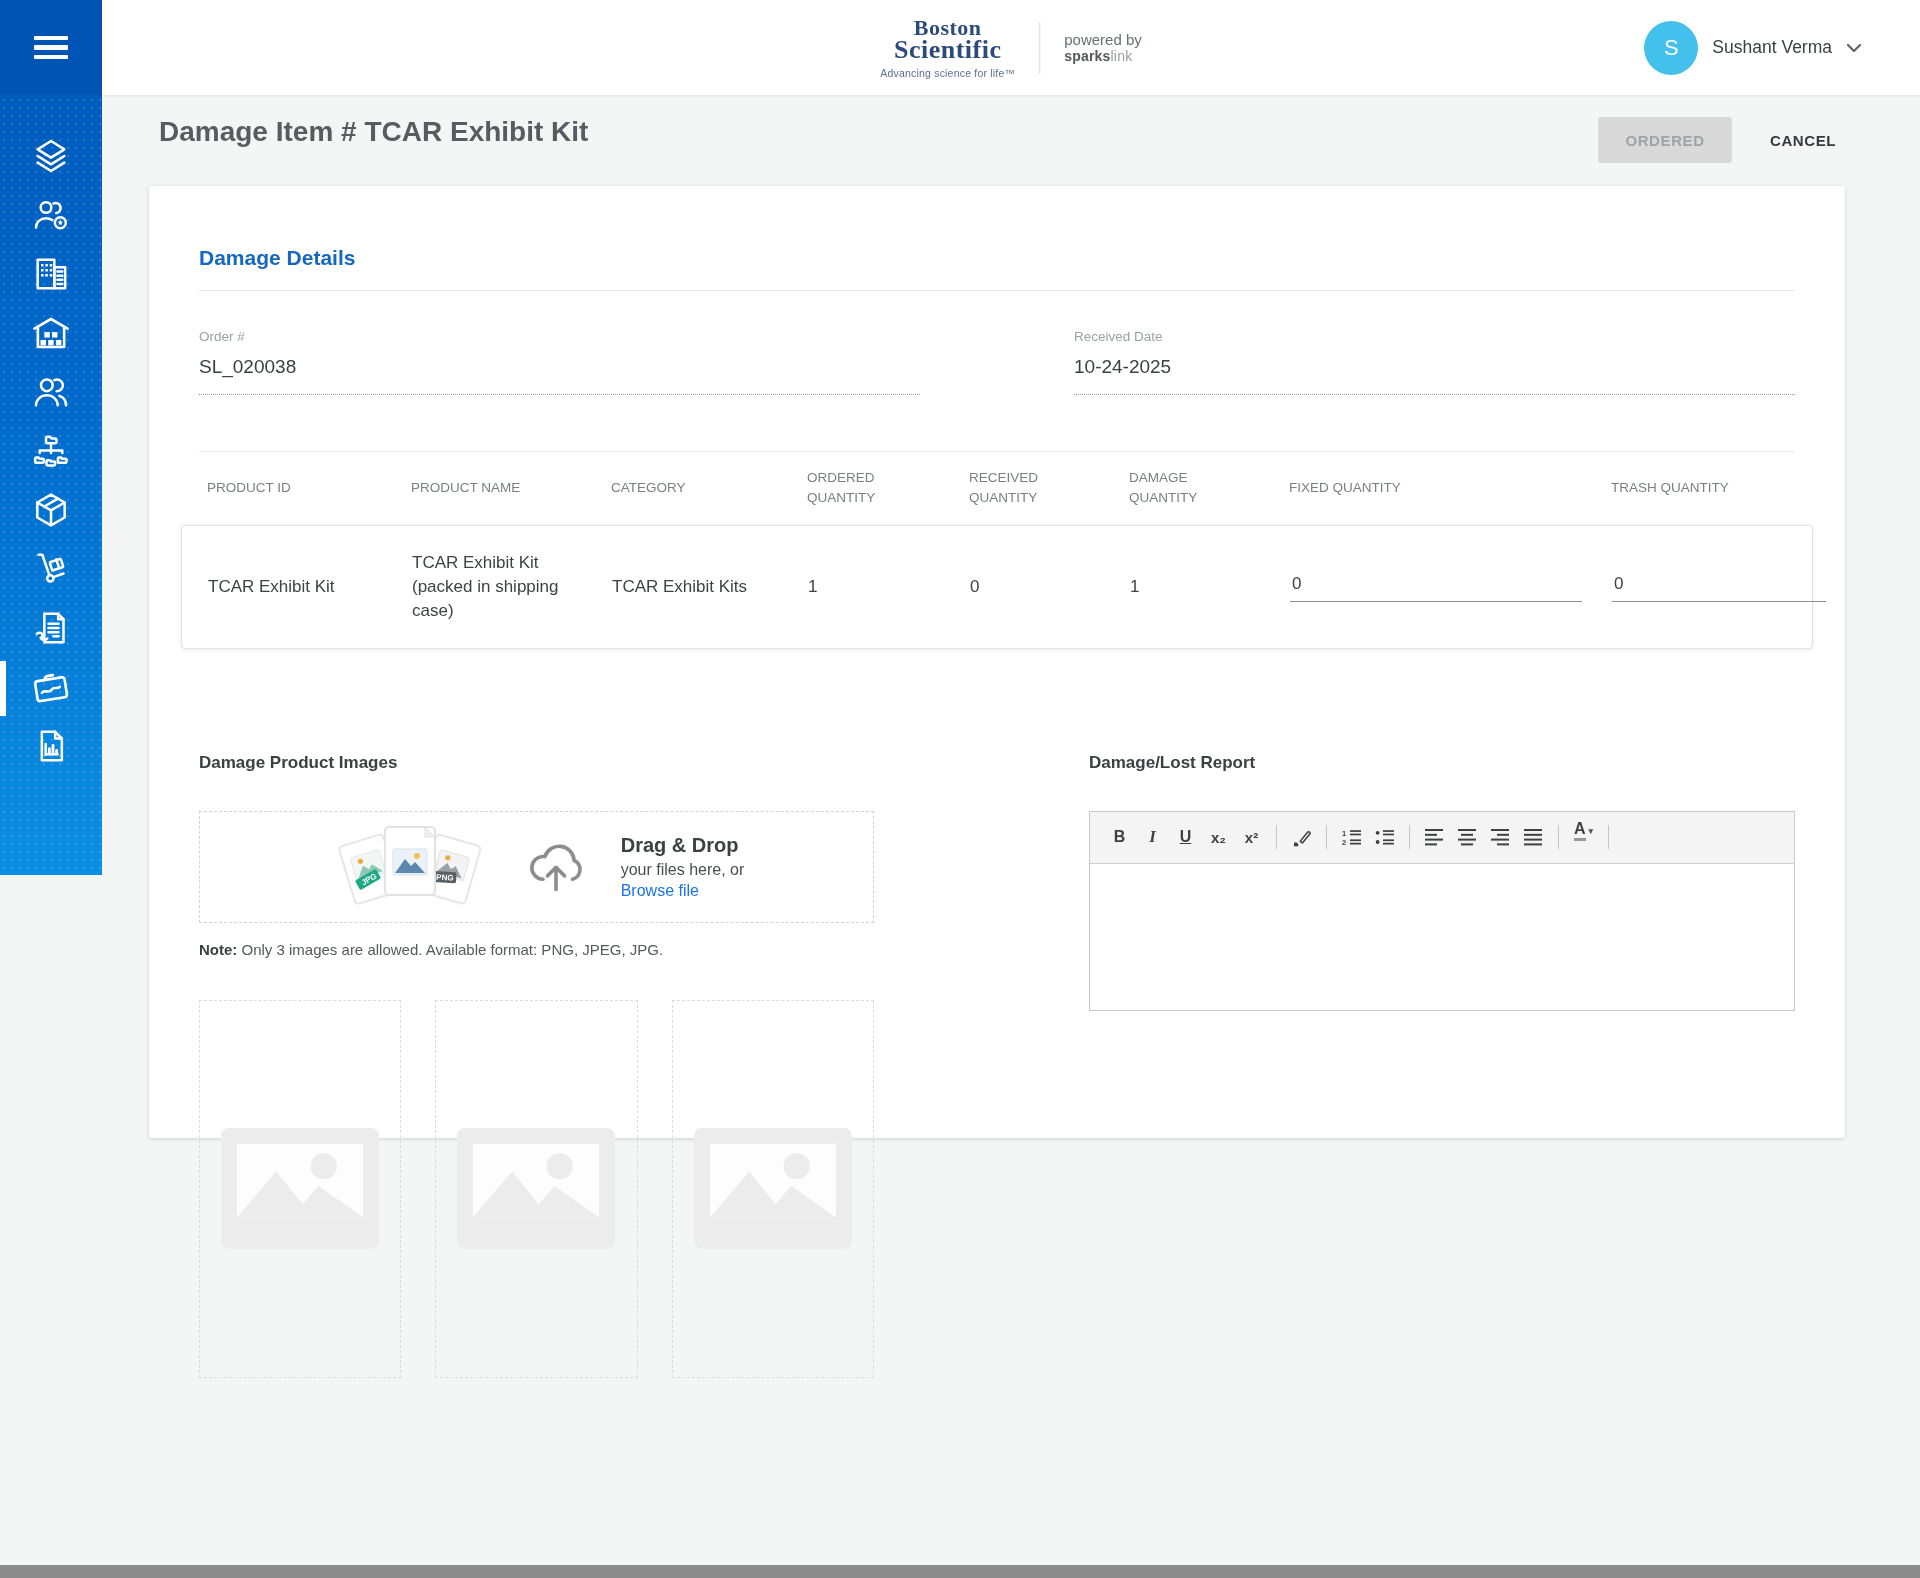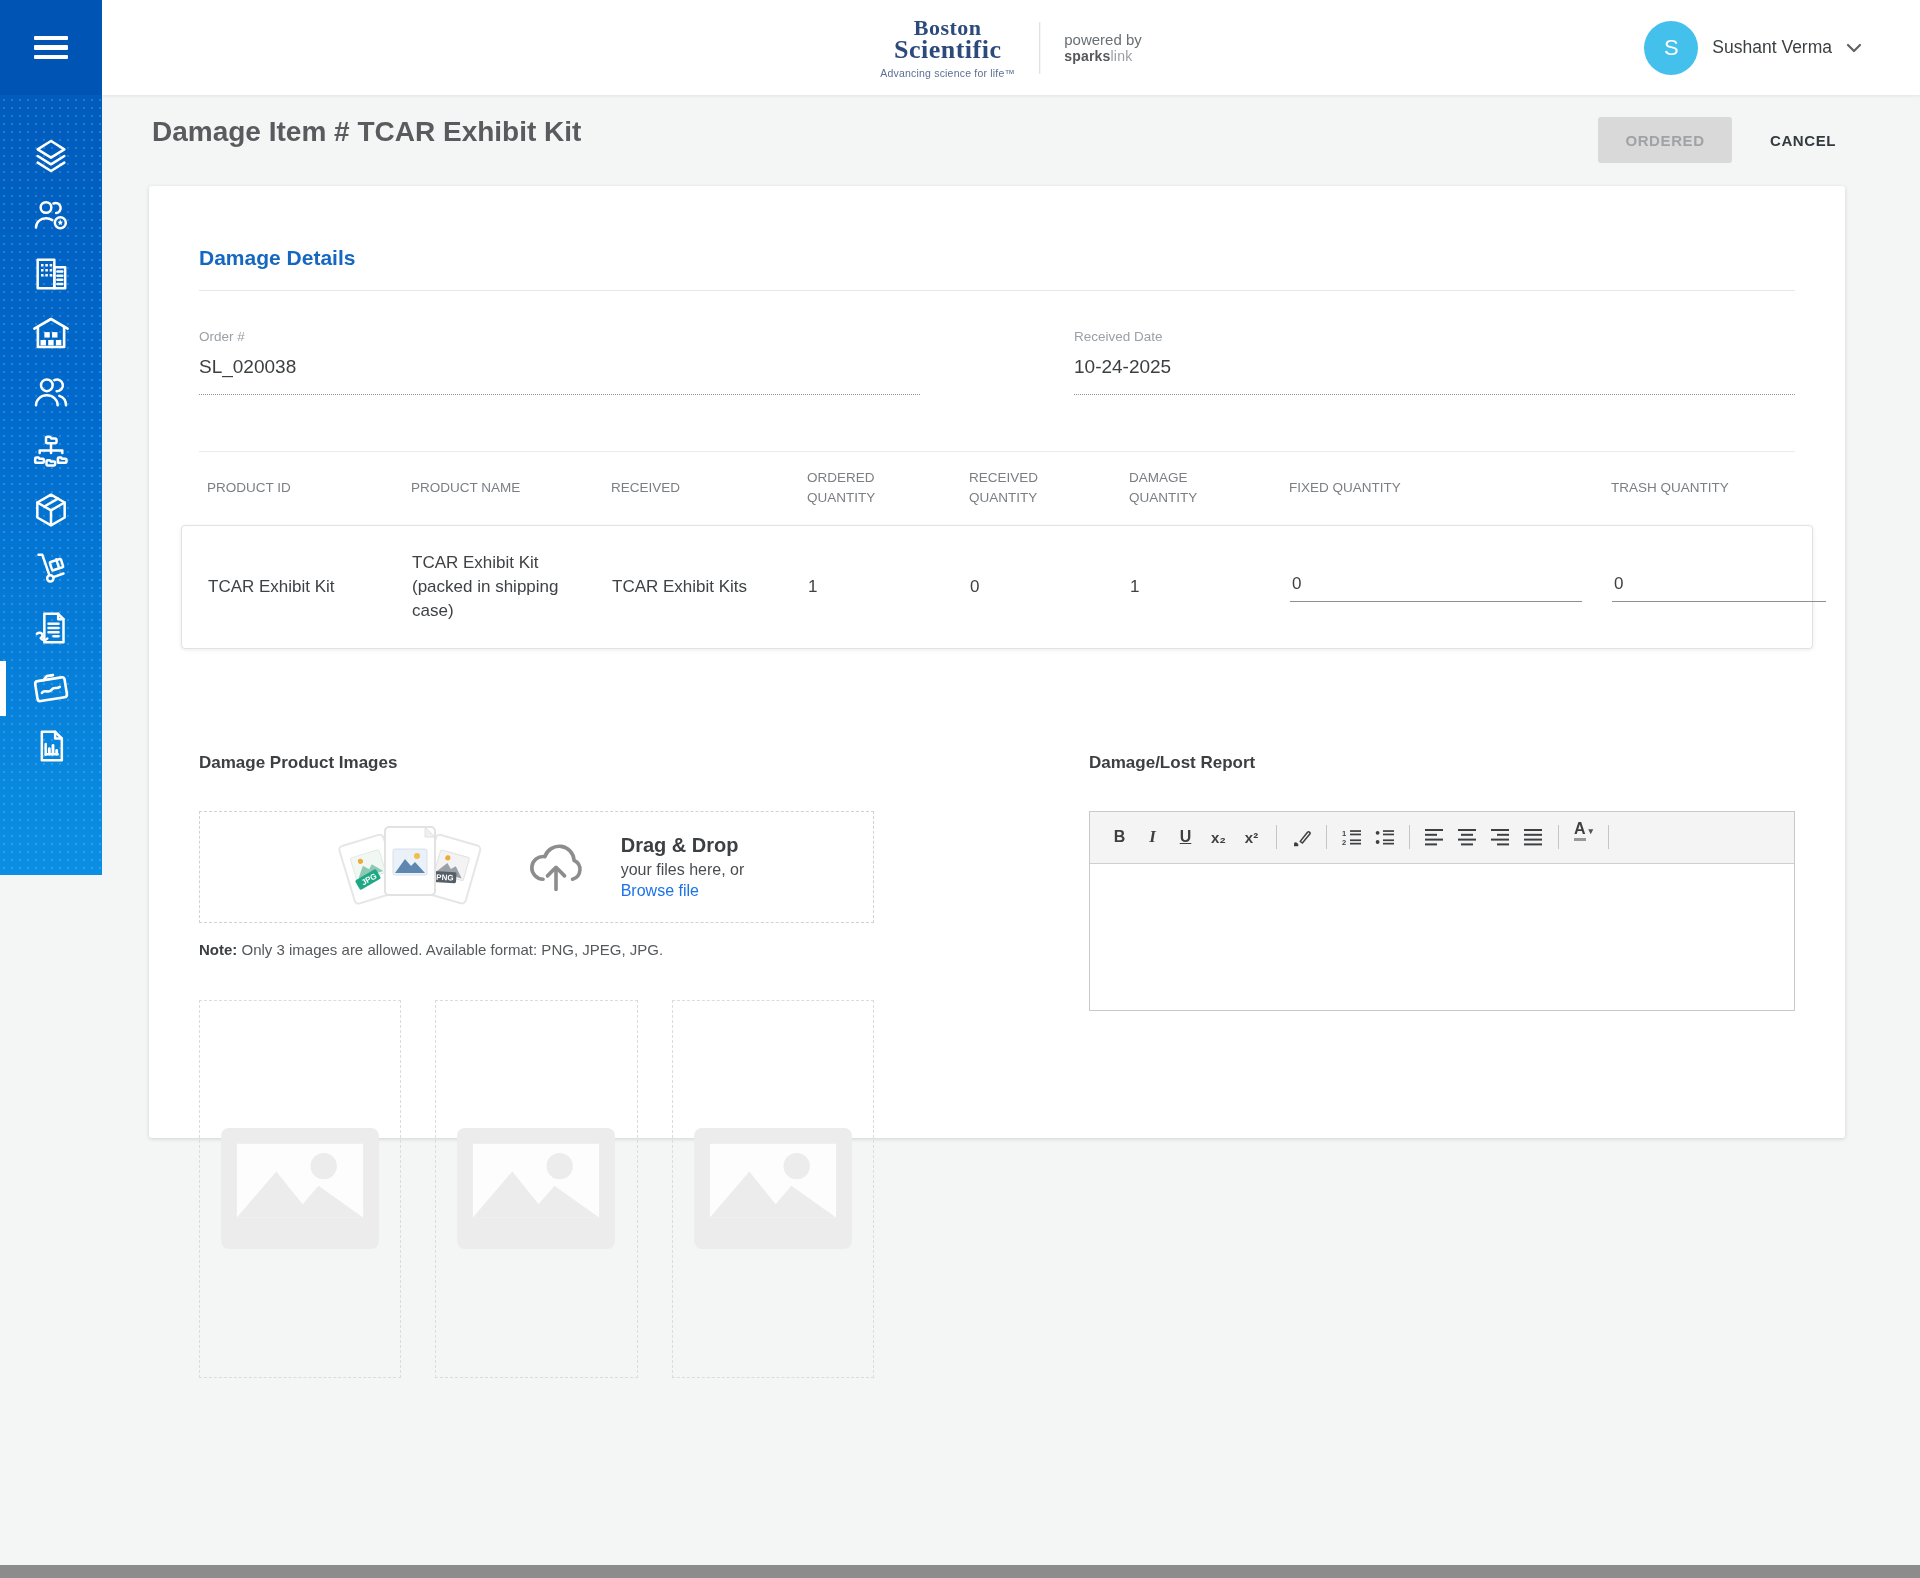--- a/index.html
+++ b/index.html
@@ -63,21 +63,21 @@
   }
   .avatar {
     width:54px; height:54px; border-radius:50%; background:#44c0ed;
     color:#fff; font-size:22px; display:flex; align-items:center; justify-content:center;
   }
   .user-name { font-size:17.5px; color:#3c4043; }
   .user-chevron svg { stroke:#5f6368; fill:none; stroke-width:2.2; stroke-linecap:round; stroke-linejoin:round; }
 
   
   .page-title {
-    position:absolute; left:152px; top:116px; font-size:28px; font-weight:600; color:#595c5f;
+    position:absolute; left:159px; top:116px; font-size:28px; font-weight:600; color:#595c5f;
   }
   .btn-submit {
     position:absolute; left:1598px; top:117px; width:134px; height:46px;
     background:#d9d9d9; border:none; border-radius:3px;
     color:#9fa3a6; font-size:15px; font-weight:600; letter-spacing:0.6px;
     font-family:inherit; cursor:default;
   }
   .btn-cancel {
     position:absolute; left:1762px; top:117px; height:46px; padding:0 8px;
     background:transparent; border:none;
@@ -345,21 +345,21 @@
       <div class="field">
         <div class="field-label">Received Date</div>
         <div class="field-value">10-24-2025</div>
       </div>
     </div>
 
     <div class="tbl">
       <div class="tbl-grid tbl-head">
         <div>PRODUCT ID</div>
         <div>PRODUCT NAME</div>
-        <div>RECEIVED</div>
+        <div>CATEGORY</div>
         <div class="narrow">ORDERED QUANTITY</div>
         <div class="narrow">RECEIVED QUANTITY</div>
         <div class="narrow">DAMAGE QUANTITY</div>
         <div>FIXED QUANTITY</div>
         <div>TRASH QUANTITY</div>
       </div>
 
       <div class="tbl-rowcard">
         <div class="tbl-grid">
           <div class="cell">TCAR Exhibit Kit</div>

